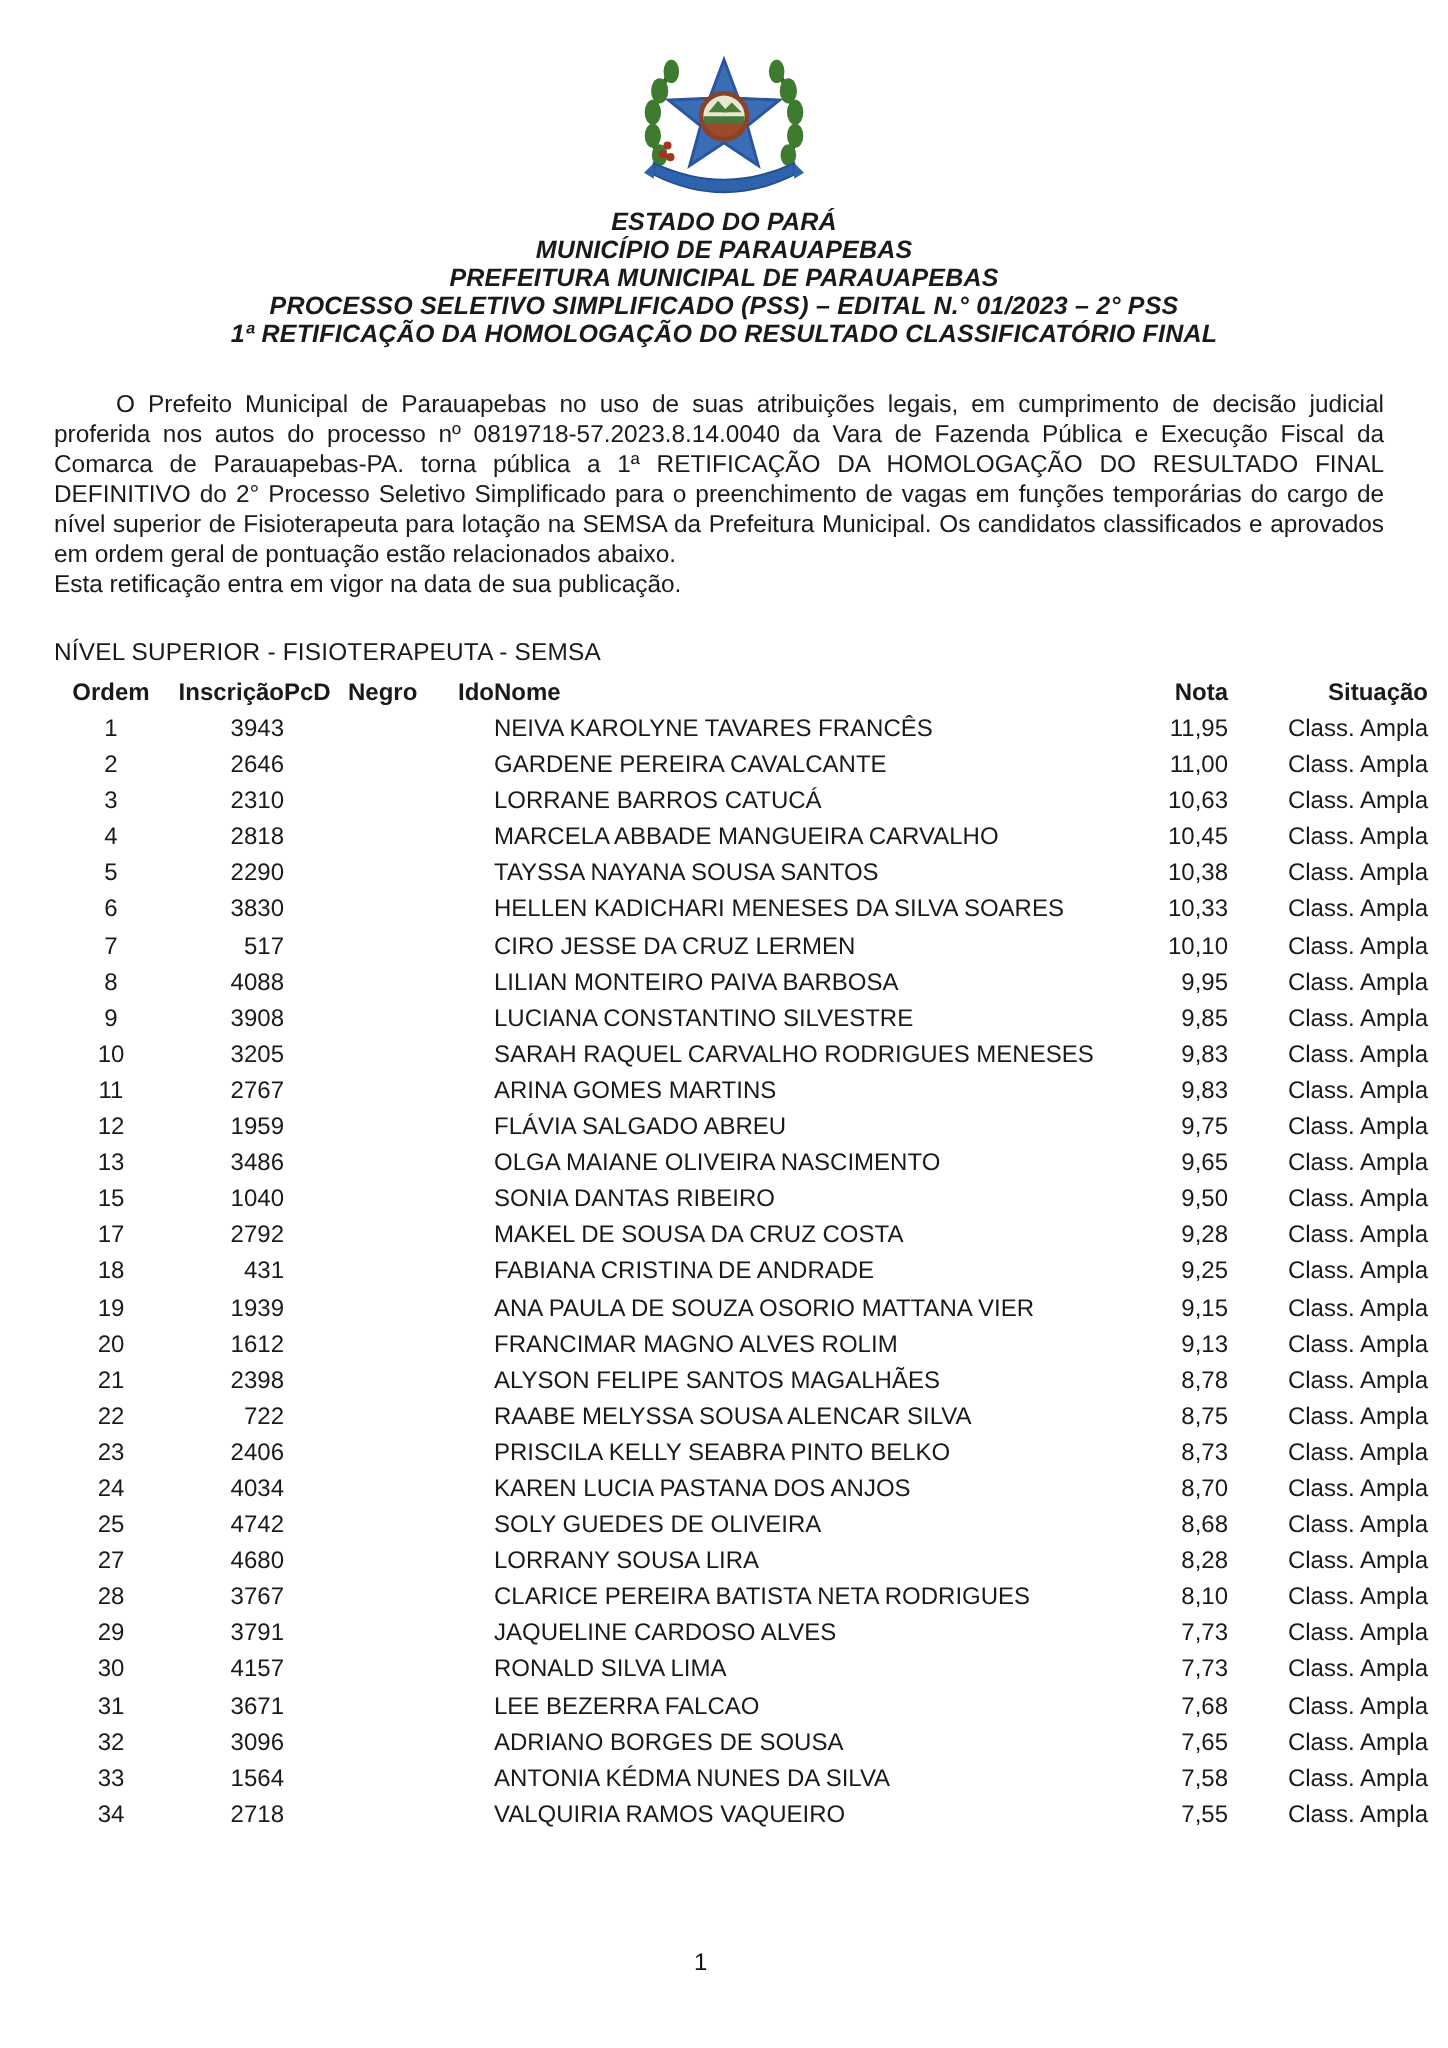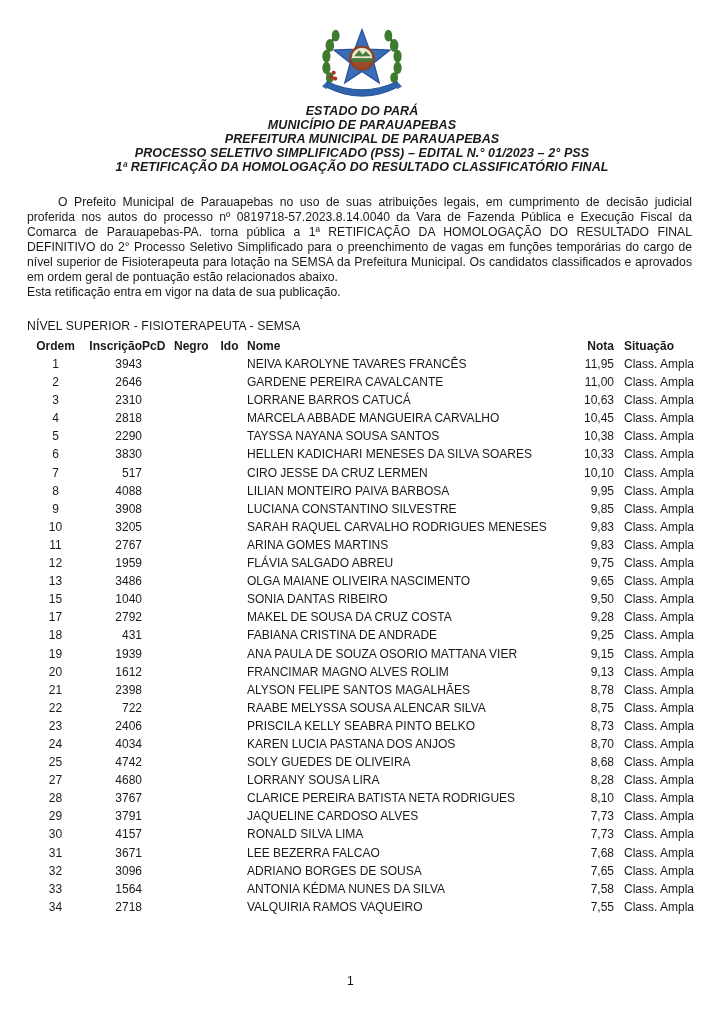--- a/index.html
+++ b/index.html
@@ -17,24 +17,24 @@
   table.results{
     margin:6px 0 0 27px;border-collapse:collapse;table-layout:fixed;width:677px;
     font-size:12px;
   }
   table.results th{font-weight:bold;padding:0;height:18px;vertical-align:top;white-space:nowrap;}
   table.results td{padding:0;height:18.1px;vertical-align:top;white-space:nowrap;overflow:visible;}
   .c0{width:57px;text-align:center;}
   .c1{width:58px;text-align:right;}
   .c2{width:32px;text-align:left;}
   .c3{width:38px;text-align:left;}
-  .c4{width:35px;text-align:center;}
+  .c4{width:35px;text-align:right;}
   .c5{width:330px;text-align:left;}
   .c6{width:37px;text-align:right;}
-  .c7{width:90px;text-align:left;padding-left:10px !important;}
+  .c7{width:90px;text-align:right;padding-left:10px !important;}
   .page-num{
     position:absolute;left:347px;top:950px;font-size:12px;color:#111;
   }
 </style>
 </head>
 <body>
 
 <div class="page">
 
   <svg class="crest" viewBox="0 0 100 80">

